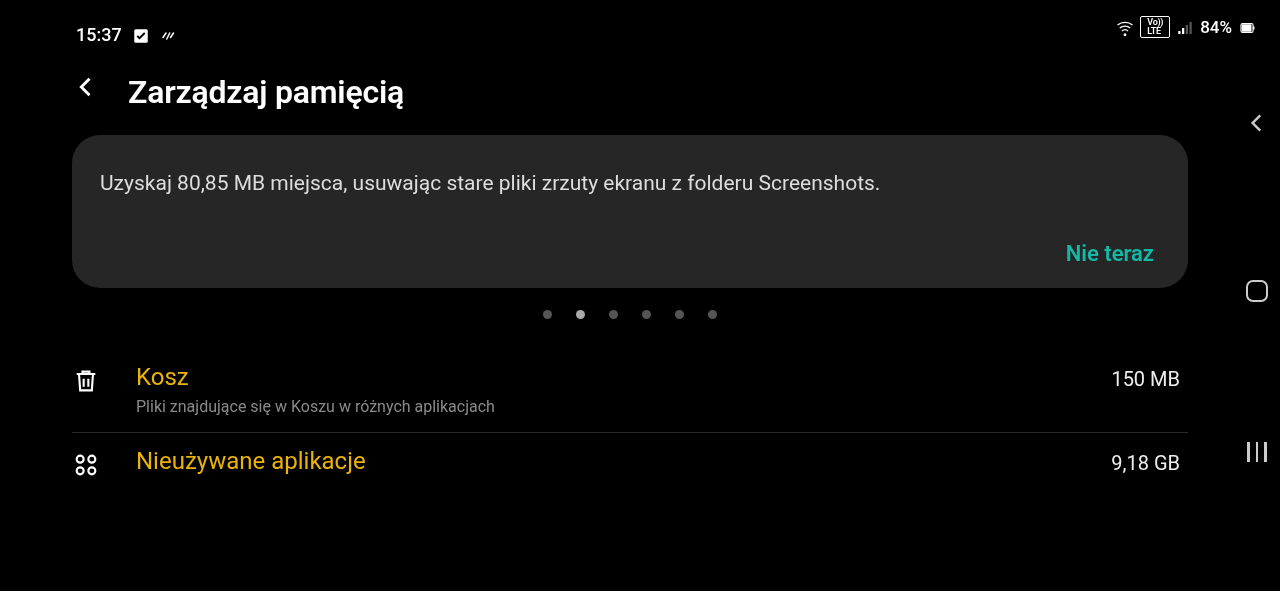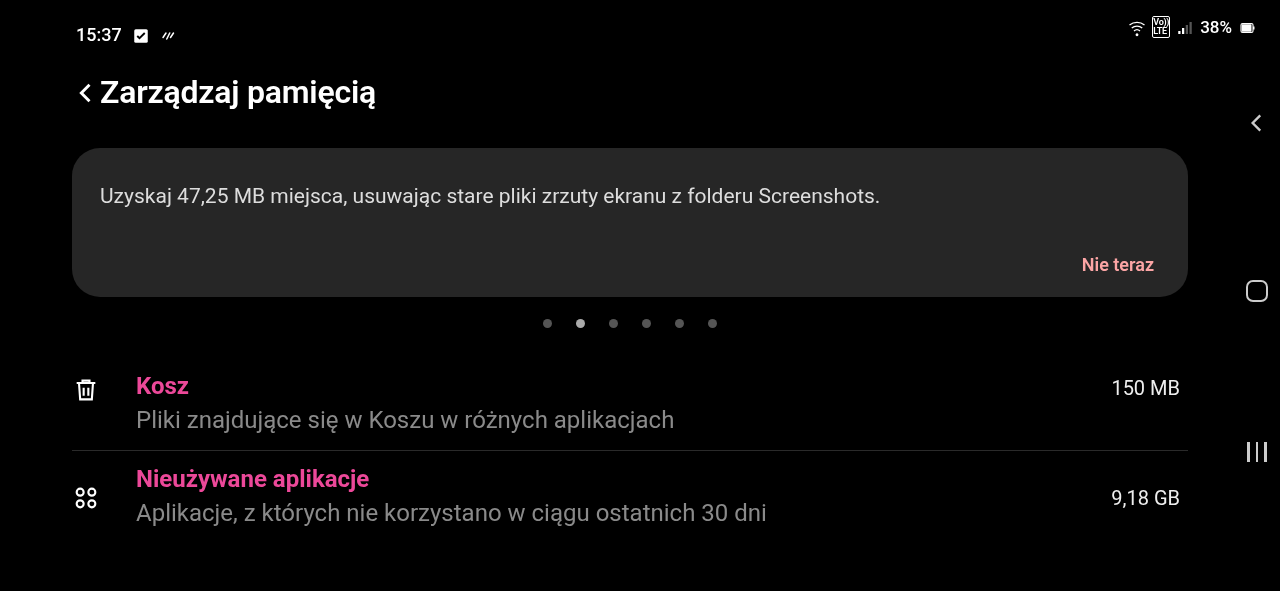--- a/index.html
+++ b/index.html
@@ -3,45 +3,45 @@
   <meta charset="utf-8">
   <style>
     * { margin: 0; padding: 0; box-sizing: border-box; font-family: -apple-system, BlinkMacSystemFont, 'Segoe UI', Roboto, sans-serif; }
     body { background: #000; color: #fff; width: 1280px; height: 591px; overflow: hidden; position: relative; }
     
     .statusbar { display: flex; justify-content: space-between; align-items: center; padding: 8px 24px 4px 76px; font-size: 18px; font-weight: 500; }
     .statusbar-left { display: flex; align-items: center; gap: 10px; margin-top: 16px; }
     .statusbar-right { display: flex; align-items: center; gap: 6px; font-size: 17px; }
     .sb-icon svg { width: 18px; height: 18px; fill: #fff; vertical-align: middle; }
     .sb-txt { color: #fff; }
-    .lte-badge { font-size: 9px; line-height: 1; border: 1px solid #fff; padding: 1px 0; border-radius: 2px; font-weight: 600; letter-spacing: -0.3px; }
+    .lte-badge { font-size: 9px; line-height: 1; border: 1px solid #fff; padding: 1px 6px; border-radius: 2px; font-weight: 600; letter-spacing: -0.3px; }
     
     .main-area { padding: 0 0 0 60px; width: 1200px; }
     
-    .header { display: flex; align-items: flex-end; padding: 24px 0 37px 12px; }
+    .header { display: flex; align-items: flex-start; gap: 28px; padding: 24px 0 24px 12px; }
     .back-btn svg { width: 28px; height: 28px; stroke: #fff; stroke-width: 2.5; fill: none; }
     .page-title { font-size: 32px; font-weight: 600; letter-spacing: -0.2px; }
     
     .card { background: #262626; border-radius: 28px; padding: 34px 28px 22px 28px; margin: 0 12px 0 12px; }
     .card-text { color: #ddd; font-size: 21px; line-height: 1.4; font-weight: 400; }
     .card-actions { display: flex; justify-content: flex-end; gap: 48px; margin-top: 42px; padding-right: 6px; }
-    .card-btn { color: #fca5a5; font-size: 18px; font-weight: 600; background: none; border: none; cursor: pointer; }
+    .card-btn { color: #14b8a6; font-size: 22px; font-weight: 600; background: none; border: none; cursor: pointer; }
     
     .pager { display: flex; justify-content: center; gap: 24px; padding: 22px 0 30px 0; }
     .pager-dot { width: 9px; height: 9px; border-radius: 50%; background: #555; }
     .pager-dot.active { background: #aaa; }
     
     .list { padding: 0 12px; }
     .list-item { display: flex; align-items: flex-start; padding: 14px 8px 16px 0; border-bottom: 1px solid #2a2a2a; }
-    .list-item:last-child { border-bottom: none; align-items: center; }
+    .list-item:last-child { border-bottom: none; }
     .list-icon { width: 64px; padding-top: 4px; display: flex; justify-content: flex-start; }
     .list-icon svg { width: 28px; height: 28px; fill: none; stroke: #fff; stroke-width: 1.8; }
     .list-body { flex: 1; }
-    .list-title { font-size: 24px; font-weight: 700; color: #ec4899; margin-bottom: 6px; }
-    .list-sub { font-size: 24px; color: #8a8a8a; font-weight: 400; }
+    .list-title { font-size: 24px; font-weight: 400; color: #eab308; margin-bottom: 6px; }
+    .list-sub { font-size: 16px; color: #8a8a8a; font-weight: 400; }
     .list-value { font-size: 20px; color: #eee; padding-top: 4px; white-space: nowrap; padding-left: 24px; }
     
     .navbar { position: absolute; right: 10px; top: 110px; display: flex; flex-direction: column; align-items: center; gap: 140px; }
     .nav-btn svg { width: 26px; height: 26px; stroke: #ccc; stroke-width: 2.2; fill: none; }
     .nav-home { width: 22px; height: 22px; border: 2.5px solid #ccc; border-radius: 7px; }
     .nav-recent-row { display: flex; gap: 6px; }
   </style>
 </head>
 <body>
 
@@ -60,42 +60,42 @@
     <span class="sb-icon"><svg viewBox="0 0 24 24">
           <path d="M12 20 a1 1 0 1 0 0.01 0 M8 16 a6 6 0 0 1 8 0 M5 12 a11 11 0 0 1 14 0 M2 8 a16 16 0 0 1 20 0" stroke="#fff" stroke-width="1.8" fill="none"></path>
         </svg></span>
     <span class="lte-badge">Vo))<br>LTE</span>
     <span class="sb-icon"><svg viewBox="0 0 24 24">
           <rect x="3" y="16" width="3" height="4" fill="#fff"></rect>
           <rect x="8" y="12" width="3" height="8" fill="#fff"></rect>
           <rect x="13" y="8" width="3" height="12" fill="#555"></rect>
           <rect x="18" y="4" width="3" height="16" fill="#555"></rect>
         </svg></span>
-    <span class="sb-txt">38%</span>
+    <span class="sb-txt">84%</span>
     <span class="sb-icon"><svg viewBox="0 0 24 24">
           <rect x="4" y="6" width="16" height="12" rx="2" fill="none" stroke="#fff" stroke-width="1.5"></rect>
           <rect x="5" y="7" width="13" height="10" fill="#fff"></rect>
           <rect x="20" y="10" width="2" height="4" fill="#fff"></rect>
         </svg></span>
   </div>
 </div>
 
 <div class="main-area">
 
   <div class="header">
     <div class="back-btn">
       <svg viewBox="0 0 24 24">
           <path d="M15 5 L8 12 L15 19"></path>
         </svg>
     </div>
     <h1 class="page-title">Zarządzaj pamięcią</h1>
   </div>
 
   <div class="card">
-    <p class="card-text">Uzyskaj 47,25 MB miejsca, usuwając stare pliki zrzuty ekranu z folderu Screenshots.</p>
+    <p class="card-text">Uzyskaj 80,85 MB miejsca, usuwając stare pliki zrzuty ekranu z folderu Screenshots.</p>
     <div class="card-actions">
       <button class="card-btn">Nie teraz</button>
     </div>
   </div>
 
   <div class="pager">
     <span class="pager-dot"></span>
     <span class="pager-dot active"></span>
     <span class="pager-dot"></span>
     <span class="pager-dot"></span>
@@ -120,21 +120,20 @@
       <div class="list-icon">
         <svg viewBox="0 0 24 24">
             <circle cx="7" cy="7" r="3"></circle>
             <circle cx="17" cy="7" r="3"></circle>
             <circle cx="7" cy="17" r="3"></circle>
             <circle cx="17" cy="17" r="3"></circle>
           </svg>
       </div>
       <div class="list-body">
         <div class="list-title">Nieużywane aplikacje</div>
-        <div class="list-sub">Aplikacje, z których nie korzystano w ciągu ostatnich 30 dni</div>
       </div>
       <div class="list-value">9,18 GB</div>
     </div>
   </div>
 
 </div>
 
 <div class="navbar">
   <div class="nav-btn">
     <svg viewBox="0 0 24 24">

